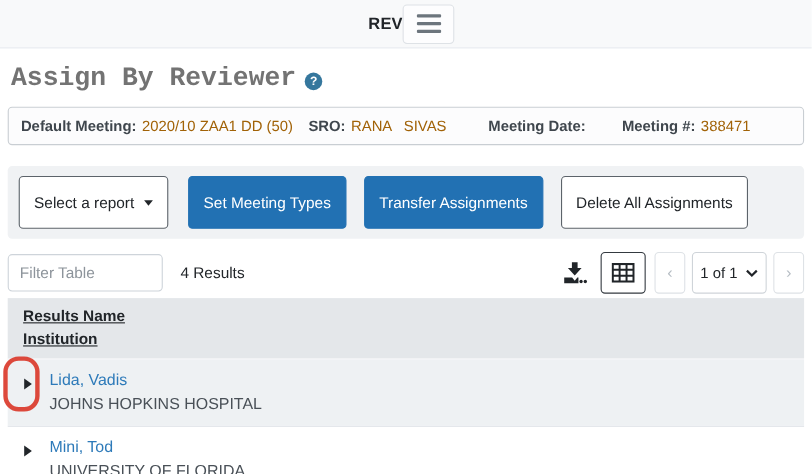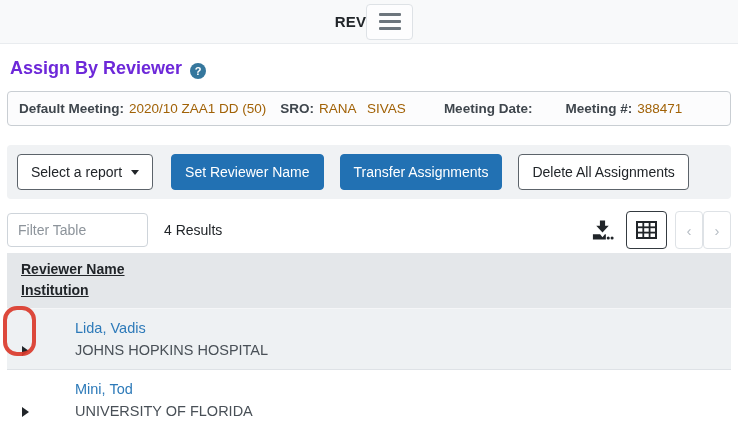--- a/index.html
+++ b/index.html
@@ -12,37 +12,37 @@
   .brand { font-size:15px; font-weight:700; letter-spacing:.2px; }
   .menu-btn { width:47px; height:36px; background:#fdfdfe; border:1px solid #dee2e6;
     border-radius:4px; display:flex; flex-direction:column; align-items:center;
     justify-content:center; gap:4px; cursor:pointer; }
   .menu-btn span { display:block; width:22px; height:3px; background:#6c757d; border-radius:1px; }
 
   .main { padding:0 7px; }
 
   
   .title-row { margin:14px 3px 12px 3px; display:flex; align-items:center; }
-  h1 { font-size:18px; font-weight:700; color:#6d28d9; }
+  h1 { font-size:24px; font-weight:700; color:#737373;font-family:Liberation Mono, monospace; }
   .help-icon { width:16px; height:16px; border-radius:50%; background:#35779d; color:#fff;
     font-size:11px; font-weight:700; display:inline-flex; align-items:center;
     justify-content:center; margin-left:8px; margin-top:4px; cursor:pointer; }
 
   
   .info-bar { border:1px solid #c9ced3; border-radius:4px; background:#fcfcfd;
     padding:9px 11px; font-size:13.5px; display:flex; align-items:flex-start; white-space:nowrap; }
   .info-bar .lbl { font-weight:700; color:#3f464d; margin-right:5px; }
   .info-bar .val { color:#a16207; white-space:pre; }
   .info-gap-sm { width:14px; } .info-gap-md { width:28px; } .info-gap-lg { width:38px; }
 
   
   .toolbar { margin-top:19px; background:#f0f2f4; border-radius:4px; padding:9px 10px;
     display:flex; align-items:center; }
   .btn { font-family:"Liberation Sans", sans-serif; font-size:14px; border-radius:4px;
-    padding:6px 13px; height:36px; cursor:pointer; display:inline-flex;
+    padding:6px 13px; height:48px; cursor:pointer; display:inline-flex;
     align-items:center; white-space:nowrap; }
   .btn-outline { background:#fff; border:1px solid #5c636a; color:#212529; }
   .btn-primary { background:#2271b3; border:1px solid #2271b3; color:#fff; }
   .caret-down { display:inline-block; margin-left:9px; width:0; height:0;
     border-left:4px solid transparent; border-right:4px solid transparent;
     border-top:5px solid #212529; }
   .gap-18 { width:18px; } .gap-16 { width:16px; }
 
   
   .controls { margin-top:12px; display:flex; align-items:center; height:38px; }
@@ -61,21 +61,21 @@
     justify-content:center; cursor:pointer; }
   .pg-select { width:68px; height:38px; background:#fff; border:1px solid #cfd4d9;
     border-radius:4px; margin:0 6px; display:flex; align-items:center;
     justify-content:center; gap:8px; font-size:13.5px; color:#212529; cursor:pointer; }
 
   
   .table { margin-top:4px; }
   .thead { background:#e4e7ea; padding:6px 14px 7px 14px; line-height:21px; }
   .thead a { display:block; font-size:14px; font-weight:700; color:#212529;
     text-decoration:underline; cursor:pointer; width:max-content; }
-  .row { display:flex; align-items:flex-end; padding:10px 0 9px 0; position:relative;gap:30px; }
+  .row { display:flex; align-items:flex-start; padding:10px 0 9px 0; position:relative; }
   .row.odd { background:#eef1f3; border-top:1px solid #f5f6f8; }
   .row.even { background:#fff; border-top:1px solid #dee2e6; }
   .expander { width:38px; padding-left:15px; padding-top:4px; cursor:pointer; flex:none; }
   .tri { display:inline-block; width:0; height:0; border-top:5px solid transparent;
     border-bottom:5px solid transparent; border-left:7px solid #212529; }
   .cell { line-height:19px; padding-top:0; }
   .cell .name { display:block; color:#2d7ab9; font-size:14.5px; text-decoration:none;
     cursor:pointer; margin-bottom:3px; }
   .cell .inst { display:block; color:#495057; font-size:14.5px; }
 
@@ -115,21 +115,21 @@
     <span class="lbl">Meeting #:</span>
     <span class="val">388471</span>
   </div>
 
   <div class="toolbar">
     <button class="btn btn-outline">
       <span>Select a report</span>
       <span class="caret-down"></span>
     </button>
     <span class="gap-18"></span>
-    <button class="btn btn-primary">Set Reviewer Name</button>
+    <button class="btn btn-primary">Set Meeting Types</button>
     <span class="gap-16"></span>
     <button class="btn btn-primary">Transfer Assignments</button>
     <span class="gap-16"></span>
     <button class="btn btn-outline">Delete All Assignments</button>
   </div>
 
   <div class="controls">
     <input class="filter-input" type="text" placeholder="Filter Table" style="">
     <span class="results">4 Results</span>
     <span class="spacer"></span>
@@ -148,27 +148,33 @@
         <rect x="1" y="1" width="19" height="16" fill="none" stroke="#212529" stroke-width="2"></rect>
         <line x1="1" y1="6.3" x2="20" y2="6.3" stroke="#212529" stroke-width="1.8"></line>
         <line x1="1" y1="11.6" x2="20" y2="11.6" stroke="#212529" stroke-width="1.8"></line>
         <line x1="7.3" y1="1" x2="7.3" y2="17" stroke="#212529" stroke-width="1.8"></line>
         <line x1="13.6" y1="1" x2="13.6" y2="17" stroke="#212529" stroke-width="1.8"></line>
       </svg>
     </button>
 
     <button class="pg-btn">‹</button>
 
+    <div class="pg-select">
+      <span>1 of 1</span>
+      <svg width="11" height="7" viewBox="0 0 11 7">
+        <polyline points="1,1 5.5,5.5 10,1" fill="none" stroke="#212529" stroke-width="2"></polyline>
+      </svg>
+    </div>
 
     <button class="pg-btn">›</button>
   </div>
 
   <div class="table">
     <div class="thead">
-      <a>Reviewer Name</a>
+      <a>Results Name</a>
       <a>Institution</a>
     </div>
 
     <div class="row odd">
       <div class="annotation"></div>
       <span class="expander"><span class="tri"></span></span>
       <span class="cell">
         <a class="name">Lida, Vadis</a>
         <span class="inst">JOHNS HOPKINS HOSPITAL</span>
       </span>

